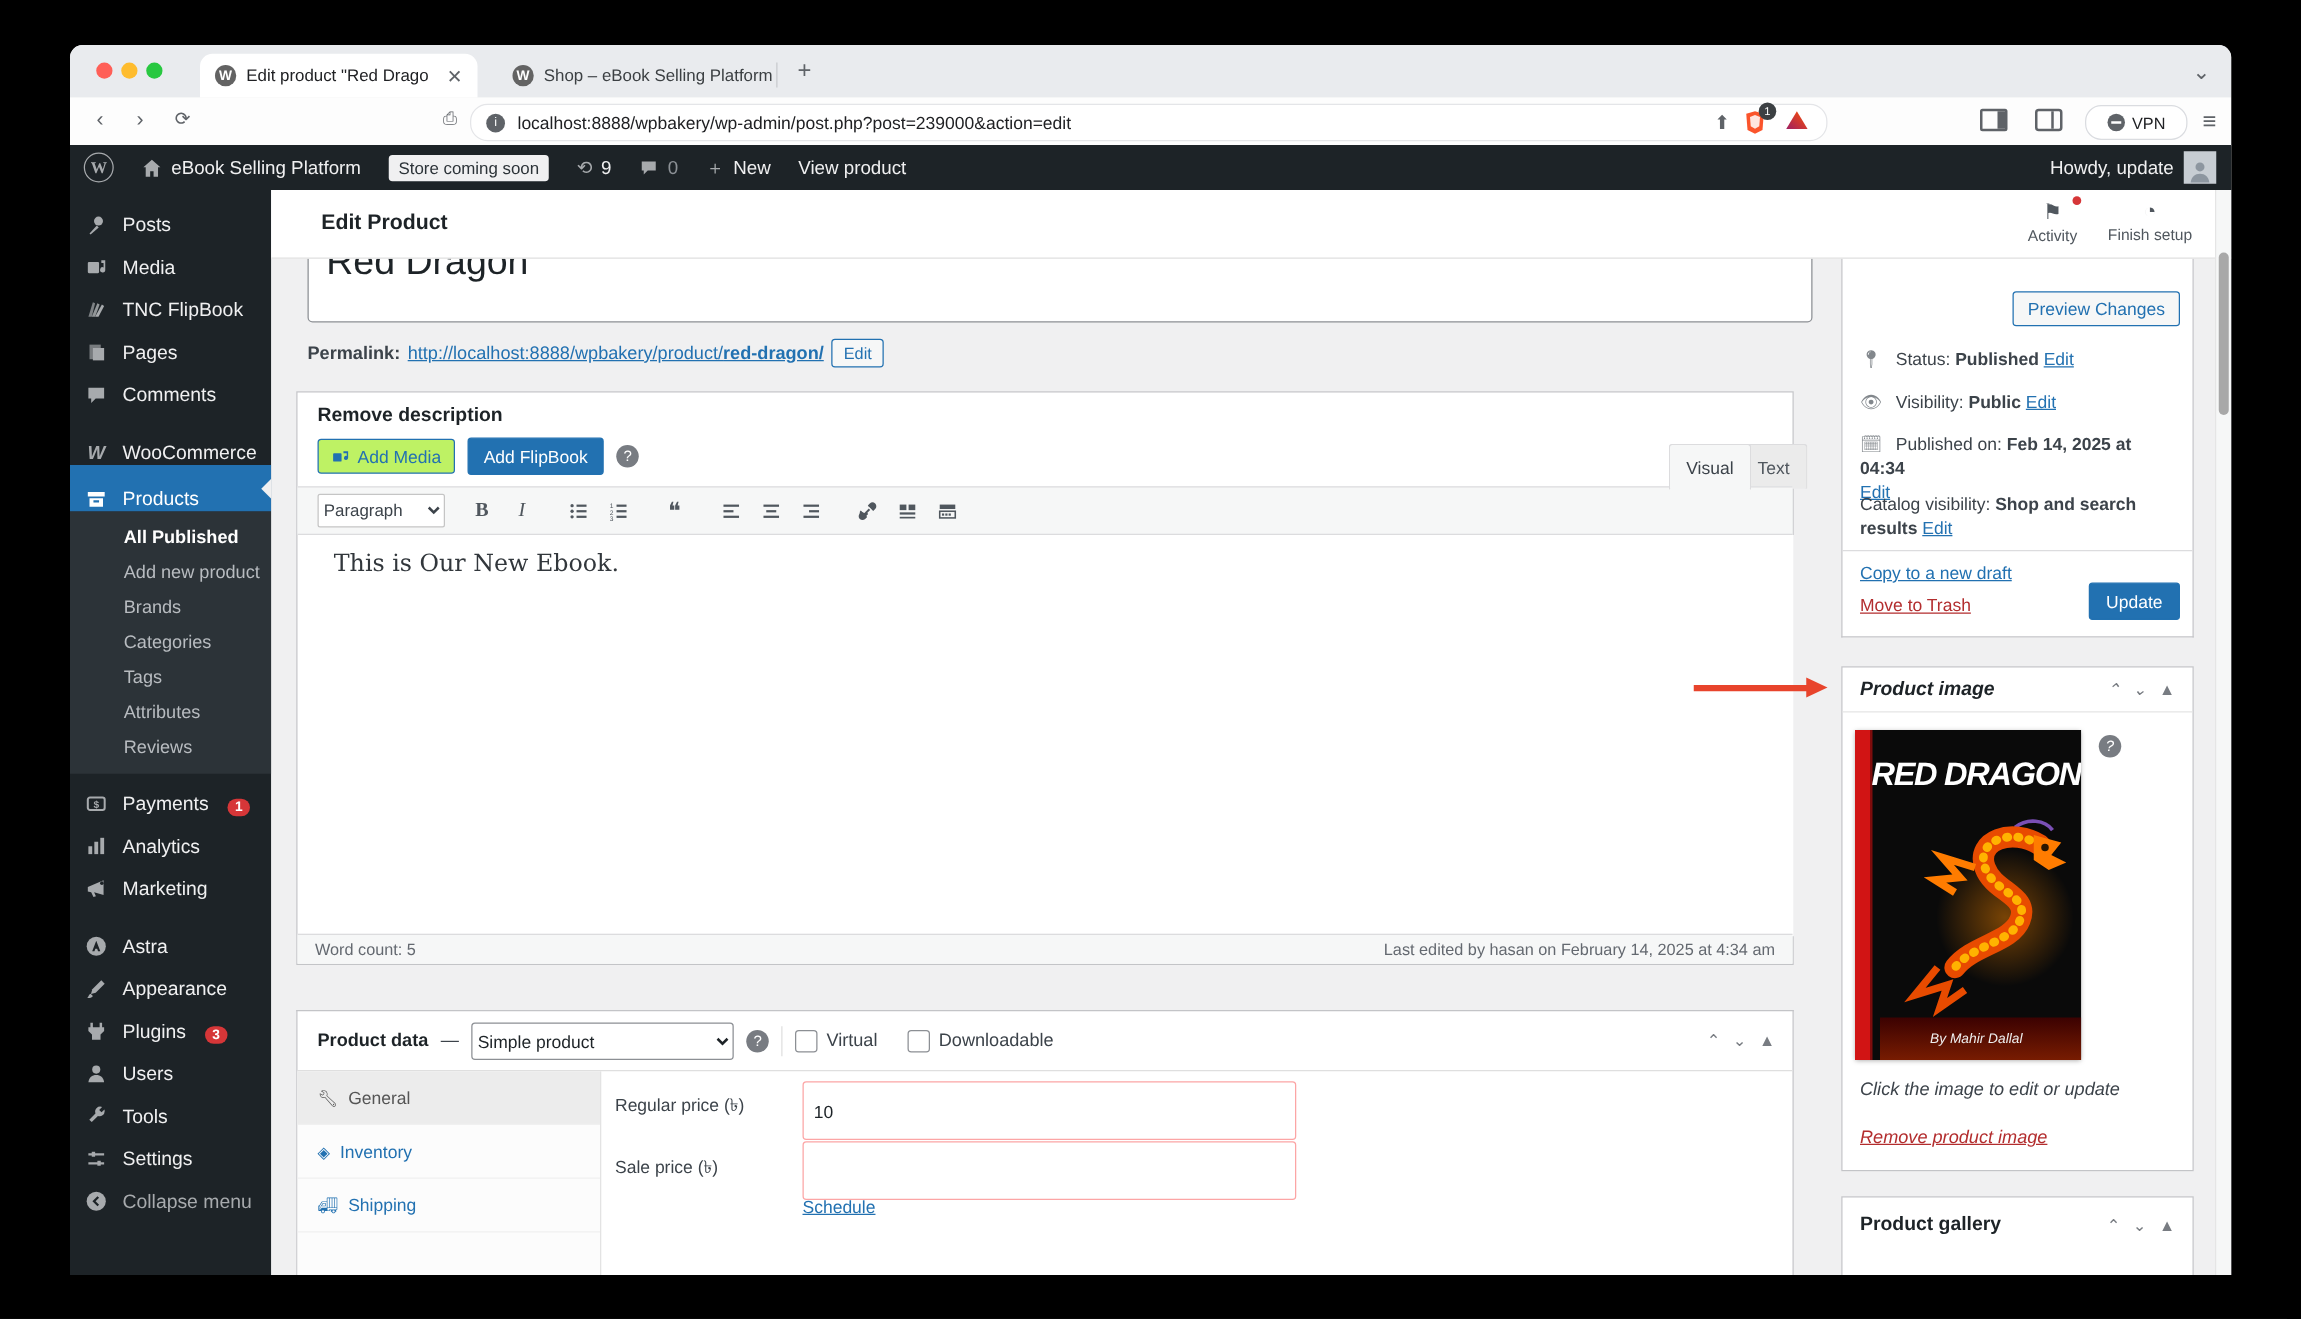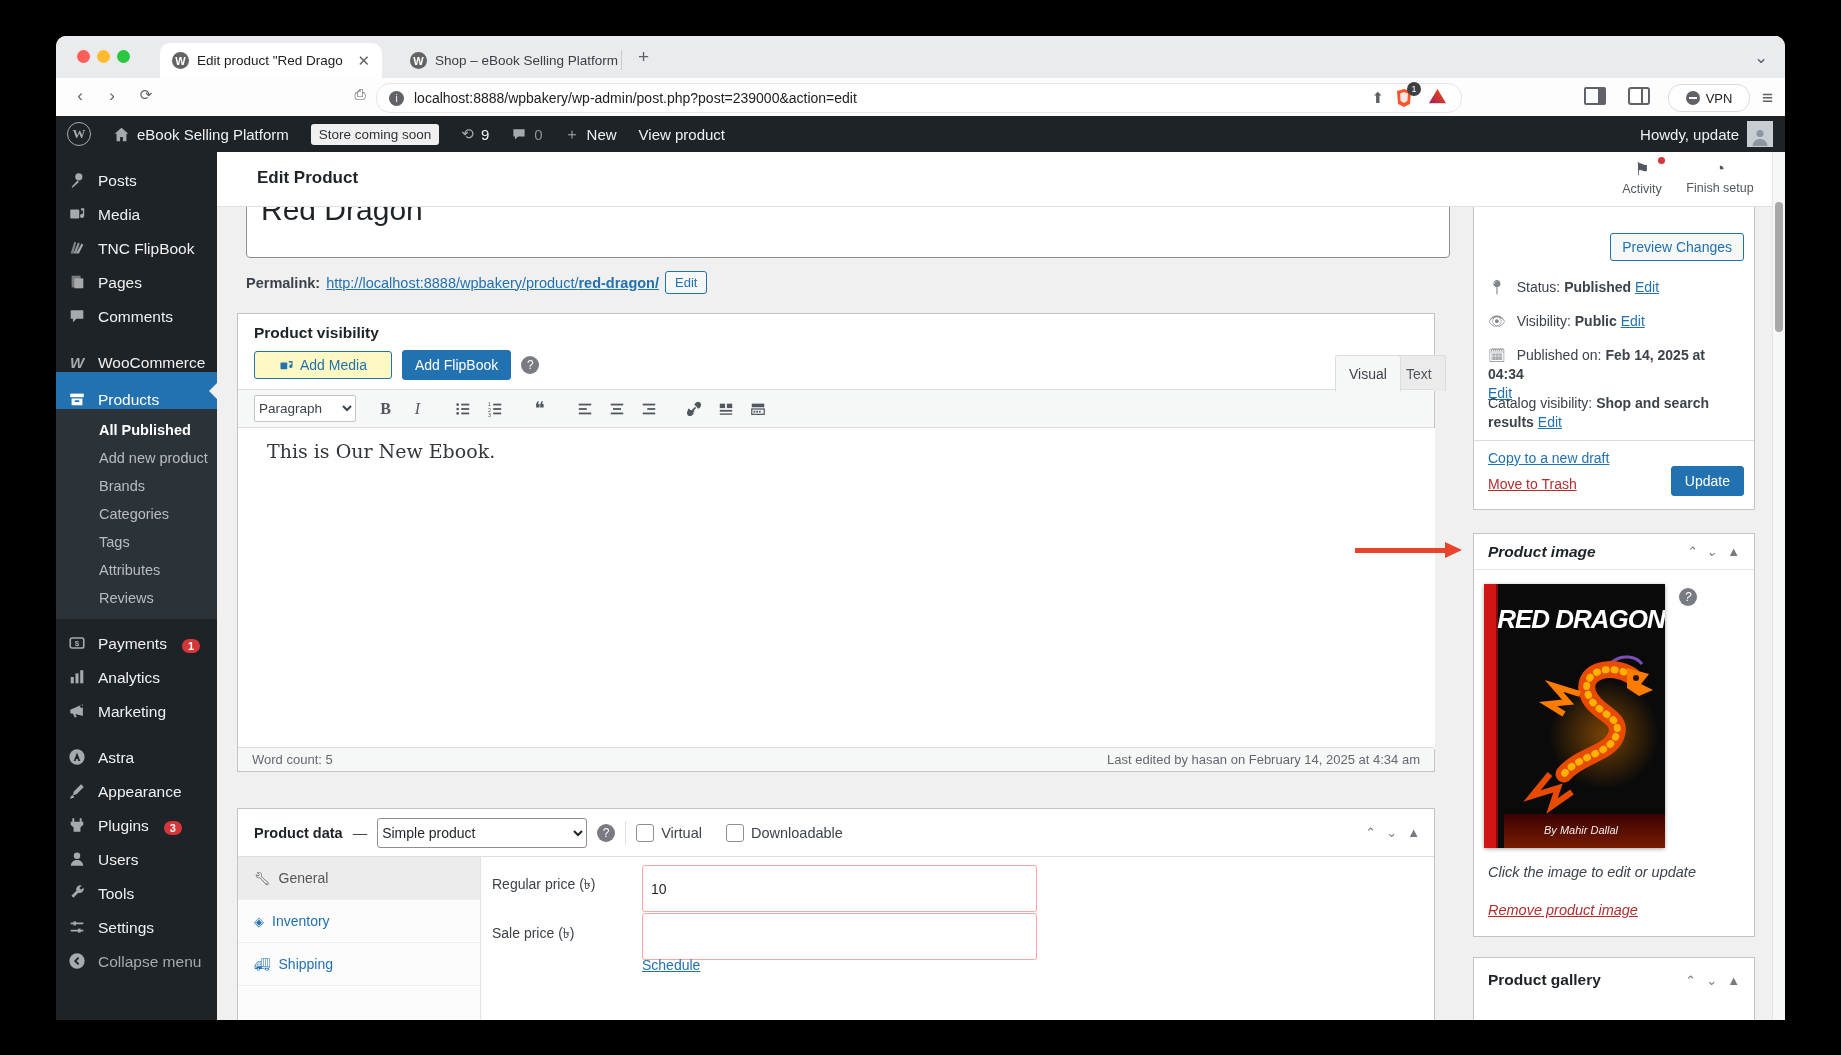--- a/index.html
+++ b/index.html
@@ -67,22 +67,22 @@
   .scrollbar{position:absolute;right:0;top:0;width:12px;height:100%;background:#f6f7f7;border-left:1px solid #e5e5e5;z-index:9;}
   .thumb{position:absolute;left:2px;top:50px;width:8px;height:130px;border-radius:4px;background:#a8a8a8;}
   .titlebox{position:absolute;left:29px;top:24px;width:1204px;height:82px;background:#fff;border:1px solid #8c8f94;border-radius:4px;overflow:hidden;box-sizing:border-box;}
   .titlebox .bigtitle{position:absolute;left:14px;top:16px;font-size:30px;color:#1d2327;}
   .permalink{position:absolute;left:29px;top:119px;font-size:14.5px;color:#3c434a;display:flex;align-items:center;gap:6px;}
   a.blue{color:#2271b1;text-decoration:underline;}
   .btn-sm{border:1px solid #2271b1;color:#2271b1;background:#f6f7f7;border-radius:3px;font-size:13px;padding:3px 9px;}
   .panel{position:absolute;background:#fff;border:1px solid #c3c4c7;box-sizing:border-box;}
   .panel-title{font-size:15.5px;font-weight:bold;color:#1d2327;}
   
-  .media-btn{display:inline-flex;align-items:center;gap:6px;border:1px solid #2271b1;color:#2271b1;background:#fef9c3;
-             border-radius:3px;font-size:14px;padding:5px 24px;}
+  .media-btn{display:inline-flex;align-items:center;gap:6px;border:1px solid #2271b1;color:#2271b1;background:#bef264;
+             border-radius:3px;font-size:14px;padding:5px 10px;}
   .flip-btn{background:#2271b1;border:1px solid #2271b1;color:#fff;border-radius:3px;font-size:14px;padding:6px 12px;}
   .helpdot{width:18px;height:18px;border-radius:50%;background:#787c82;color:#fff;font-size:12px;display:inline-flex;
            align-items:center;justify-content:center;}
   .edtab{position:absolute;top:41px;height:35px;padding:0 13px;display:flex;align-items:center;font-size:14px;
          border:1px solid #dcdcde;border-bottom:none;color:#50575e;background:#ebebeb;border-radius:3px 3px 0 0;}
   .edtab.active{background:#f6f7f7;border-bottom:1px solid #f6f7f7;color:#3c434a;z-index:2;}
   .mcebar{position:absolute;left:0;top:75px;width:100%;height:39px;background:#f6f7f7;border-top:1px solid #dcdcde;
           border-bottom:1px solid #dcdcde;box-sizing:border-box;display:flex;align-items:center;padding-left:16px;gap:5px;}
   .mcesel{height:27px;font-size:13.5px;color:#3c434a;border:1px solid #c5c5c5;border-radius:2px;background:#fff;width:102px;}
   .mbtn{width:27px;height:25px;display:inline-flex;align-items:center;justify-content:center;color:#50575e;
@@ -430,21 +430,21 @@
       <span class="bigtitle">Red Dragon</span>
     </div>
 
     <div class="permalink">
       <b>Permalink:</b>
       <a class="blue" href="#"><span>http://localhost:8888/wpbakery/product/</span><b>red-dragon/</b></a>
       <button class="btn-sm">Edit</button>
     </div>
 
     <div class="panel" style="left:20px;top:161px;width:1198px;height:459px;">
-      <div class="panel-title" style="position:absolute;left:16px;top:10px;">Product visibility</div>
+      <div class="panel-title" style="position:absolute;left:16px;top:10px;">Remove description</div>
       <div style="position:absolute;left:16px;top:36px;display:flex;align-items:center;gap:10px;">
         <button class="media-btn">
           <svg width="15" height="15" viewBox="0 0 20 20" fill="#2271b1">
                 <rect x="2" y="6" width="9" height="9" rx="1"></rect>
                 <path d="M13 4h5v7a2.2 2.2 0 11-1.5-2V6H13z"></path>
               </svg>
           <span>Add Media</span>
         </button>
         <button class="flip-btn">Add FlipBook</button>
         <span class="helpdot">?</span>

